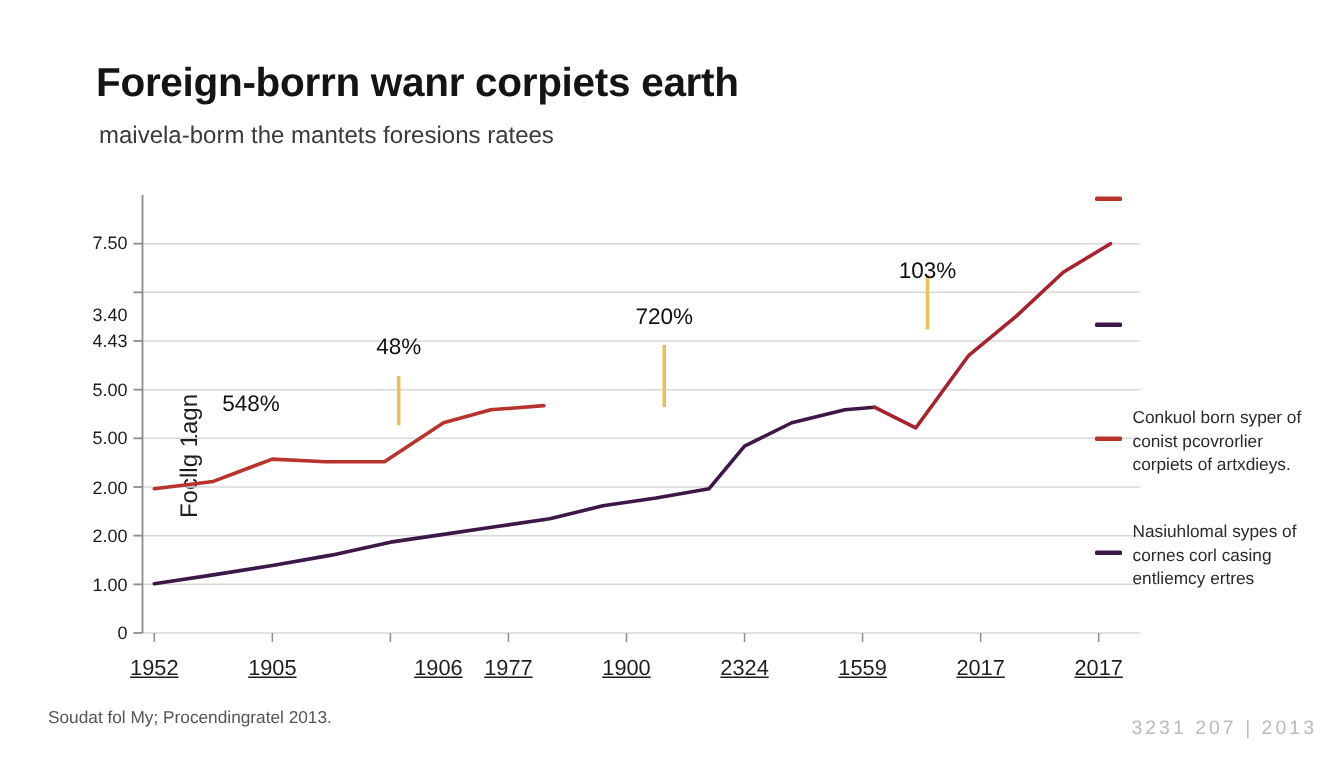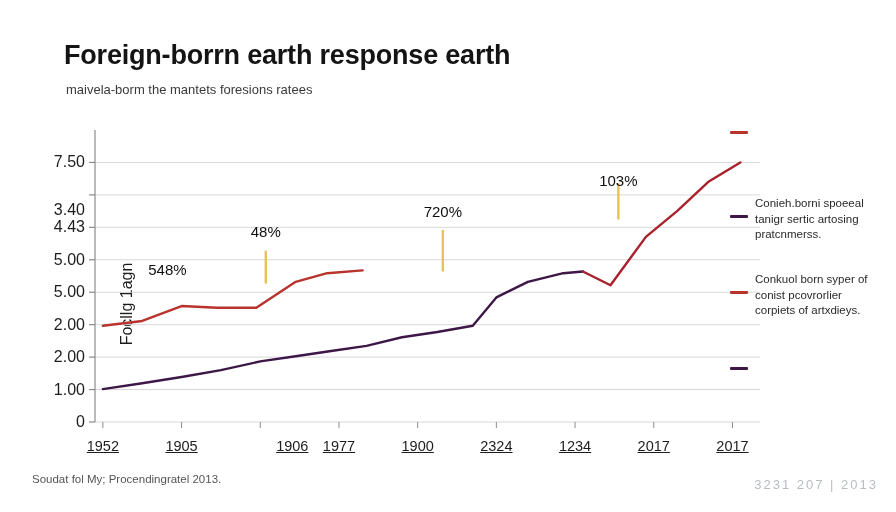--- a/index.html
+++ b/index.html
@@ -25,21 +25,21 @@
     font-size: 27px;
     font-weight: 700;
     letter-spacing: -0.2px;
     color: #141414;
     white-space: nowrap;
   }
   #chart-subtitle {
     position: absolute;
     left: 66px;
     top: 82px;
-    font-size: 13px;
+    font-size: 16px;
     font-weight: 400;
     color: #3a3a3a;
     white-space: nowrap;
   }
 
   
   #plot-area {
     position: absolute;
     left: 95px;
     top: 130px;
@@ -66,21 +66,21 @@
     text-align: center;
     font-size: 16px;
     color: #1d1d1d;
     white-space: nowrap;
   }
   .y-tick-label {
     position: absolute;
     right: 0;
     width: 58px;
     text-align: right;
-    font-size: 16px;
+    font-size: 12px;
     color: #1d1d1d;
     transform: translateY(-50%);
     white-space: nowrap;
   }
   #y-tick-labels {
     position: absolute;
     left: -72px;
     top: 0;
     width: 62px;
     height: 292px;
@@ -155,21 +155,21 @@
     top: 477px;
     font-size: 13px;
     letter-spacing: 2px;
     color: #b8bcc2;
     white-space: nowrap;
   }
 </style>
 </head>
 <body>
 
-<div id="chart-title">Foreign-borrn earth response earth</div>
+<div id="chart-title">Foreign-borrn wanr corpiets earth</div>
 <div id="chart-subtitle">maivela-borm the mantets foresions ratees</div>
 
 <div id="plot-area">
 
   <div id="y-axis-title">Focllg 1agn</div>
   <div id="y-tick-labels">
       <div class="y-tick-label" style="top: 32.4444px;">7.50</div>
       <div class="y-tick-label" style="top: 64.8889px; margin-top: 15px;">3.40</div>
       <div class="y-tick-label" style="top: 97.3333px;">4.43</div>
       <div class="y-tick-label" style="top: 129.778px;">5.00</div>
@@ -179,21 +179,21 @@
       <div class="y-tick-label" style="top: 259.556px;">1.00</div>
       <div class="y-tick-label" style="top: 292px;">0</div>
     </div>
   <div id="x-tick-labels">
       <div class="x-tick-label" style="left: 7.86982px;">1952</div>
       <div class="x-tick-label" style="left: 86.568px;">1905</div>
       <div class="x-tick-label" style="left: 165.266px; margin-left: 32px;">1906</div>
       <div class="x-tick-label" style="left: 243.964px;">1977</div>
       <div class="x-tick-label" style="left: 322.663px;">1900</div>
       <div class="x-tick-label" style="left: 401.361px;">2324</div>
-      <div class="x-tick-label" style="left: 480.059px;">1234</div>
+      <div class="x-tick-label" style="left: 480.059px;">1559</div>
       <div class="x-tick-label" style="left: 558.757px;">2017</div>
       <div class="x-tick-label" style="left: 637.456px;">2017</div>
     </div>
 
   <svg id="plot-svg" viewBox="0 0 665 292" preserveAspectRatio="none">
     <g id="g-gridlines">
         <line x1="0" y1="32.44444444444446" x2="665" y2="32.44444444444446" stroke="#d8d8d8" stroke-width="1"></line>
         <line x1="0" y1="64.88888888888889" x2="665" y2="64.88888888888889" stroke="#d8d8d8" stroke-width="1"></line>
         <line x1="0" y1="97.33333333333334" x2="665" y2="97.33333333333334" stroke="#d8d8d8" stroke-width="1"></line>
         <line x1="0" y1="129.77777777777777" x2="665" y2="129.77777777777777" stroke="#d8d8d8" stroke-width="1"></line>
@@ -243,25 +243,25 @@
       <div class="annotation-label" style="left: 523.343px; top: 42.8267px; margin-top: 16px;">103%</div>
     </div>
 </div>
 
 <div id="legend">
     <div class="legend-item" style="top: 0px;">
       <span class="legend-swatch" style="background: rgb(183, 51, 43);"></span>
     </div>
     <div class="legend-item" style="top: 84px;">
       <span class="legend-swatch" style="background: rgb(61, 23, 71);"></span>
-      <span class="legend-text">Conieh.borni spoeeal<br>tanigr sertic artosing<br>pratcnmerss.</span>
     </div>
     <div class="legend-item" style="top: 160px;">
       <span class="legend-swatch" style="background: rgb(183, 51, 43);"></span>
       <span class="legend-text">Conkuol born syper of<br>conist pcovrorlier<br>corpiets of artxdieys.</span>
     </div>
     <div class="legend-item" style="top: 236px;">
       <span class="legend-swatch" style="background: rgb(61, 23, 71);"></span>
+      <span class="legend-text">Nasiuhlomal sypes of<br>cornes corl casing<br>entliemcy ertres</span>
     </div>
   </div>
 
 <div id="source-note">Soudat fol My; Procendingratel 2013.</div>
 <div id="corner-note">3231 207 | 2013</div>
 
 </body></html>

